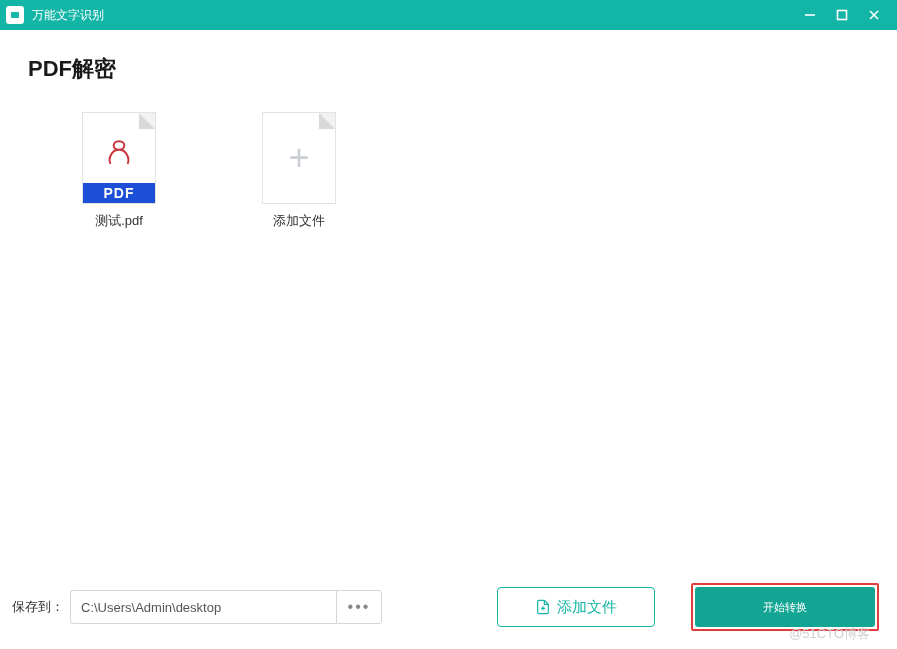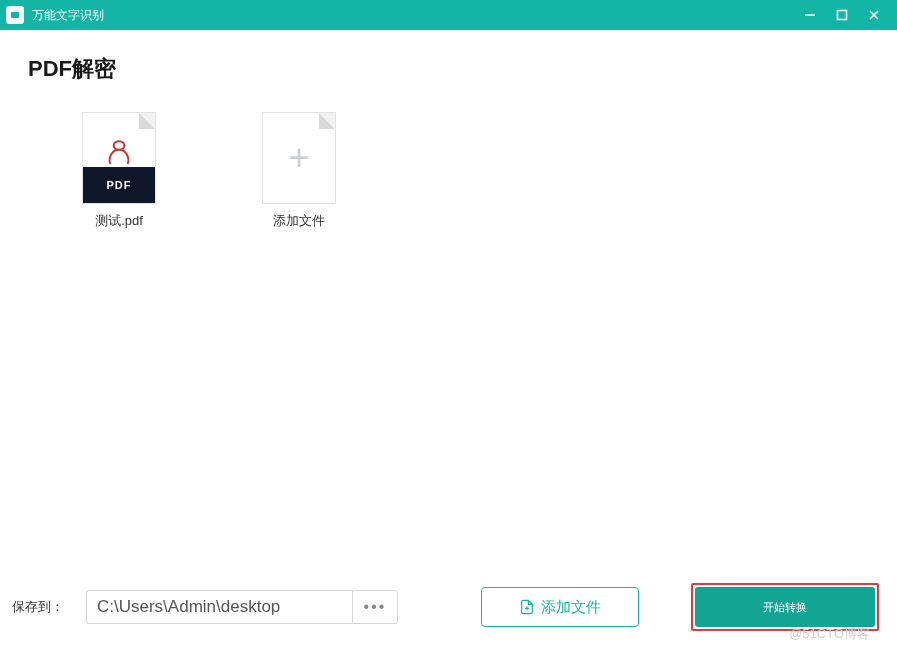--- a/index.html
+++ b/index.html
@@ -107,24 +107,24 @@
       flex-direction: column;
       align-items: center;
       justify-content: center;
     }
     .pdf-logo { margin-top: -8px; color: #c7343b; }
     .pdf-badge {
       position: absolute;
       bottom: 0;
       left: 0;
       right: 0;
-      height: 36px;
-      background: #0f172a;
+      height: 20px;
+      background: #1d4ed8;
       color: #ffffff;
-      font-size: 11px;
+      font-size: 14px;
       font-weight: 600;
       display: flex;
       align-items: center;
       justify-content: center;
       letter-spacing: 1px;
     }
     .add-thumb .plus {
       font-size: 36px;
       color: #c9cfd4;
       font-weight: 300;
@@ -133,39 +133,39 @@
     .file-label {
       font-size: 13px;
       color: #333;
       text-align: center;
     }
     .bottom-bar {
       height: 72px;
       display: flex;
       align-items: center;
       padding: 0 18px 12px 12px;
-      gap: 22px;
+      gap: 6px;
     }
     .save-label {
       font-size: 13px;
       color: #333;
       white-space: nowrap;
     }
     .path-group {
       display: flex;
       height: 34px;
     }
     .path-input {
       width: 266px;
       height: 34px;
       border: 1px solid #d6d6d6;
       border-right: none;
       border-radius: 3px 0 0 3px;
       padding: 0 10px;
-      font-size: 17px;
+      font-size: 13px;
       color: #555;
       outline: none;
     }
     .browse-btn {
       width: 46px;
       height: 34px;
       border: 1px solid #d6d6d6;
       border-radius: 0 3px 3px 0;
       background: #ffffff;
       cursor: pointer;

